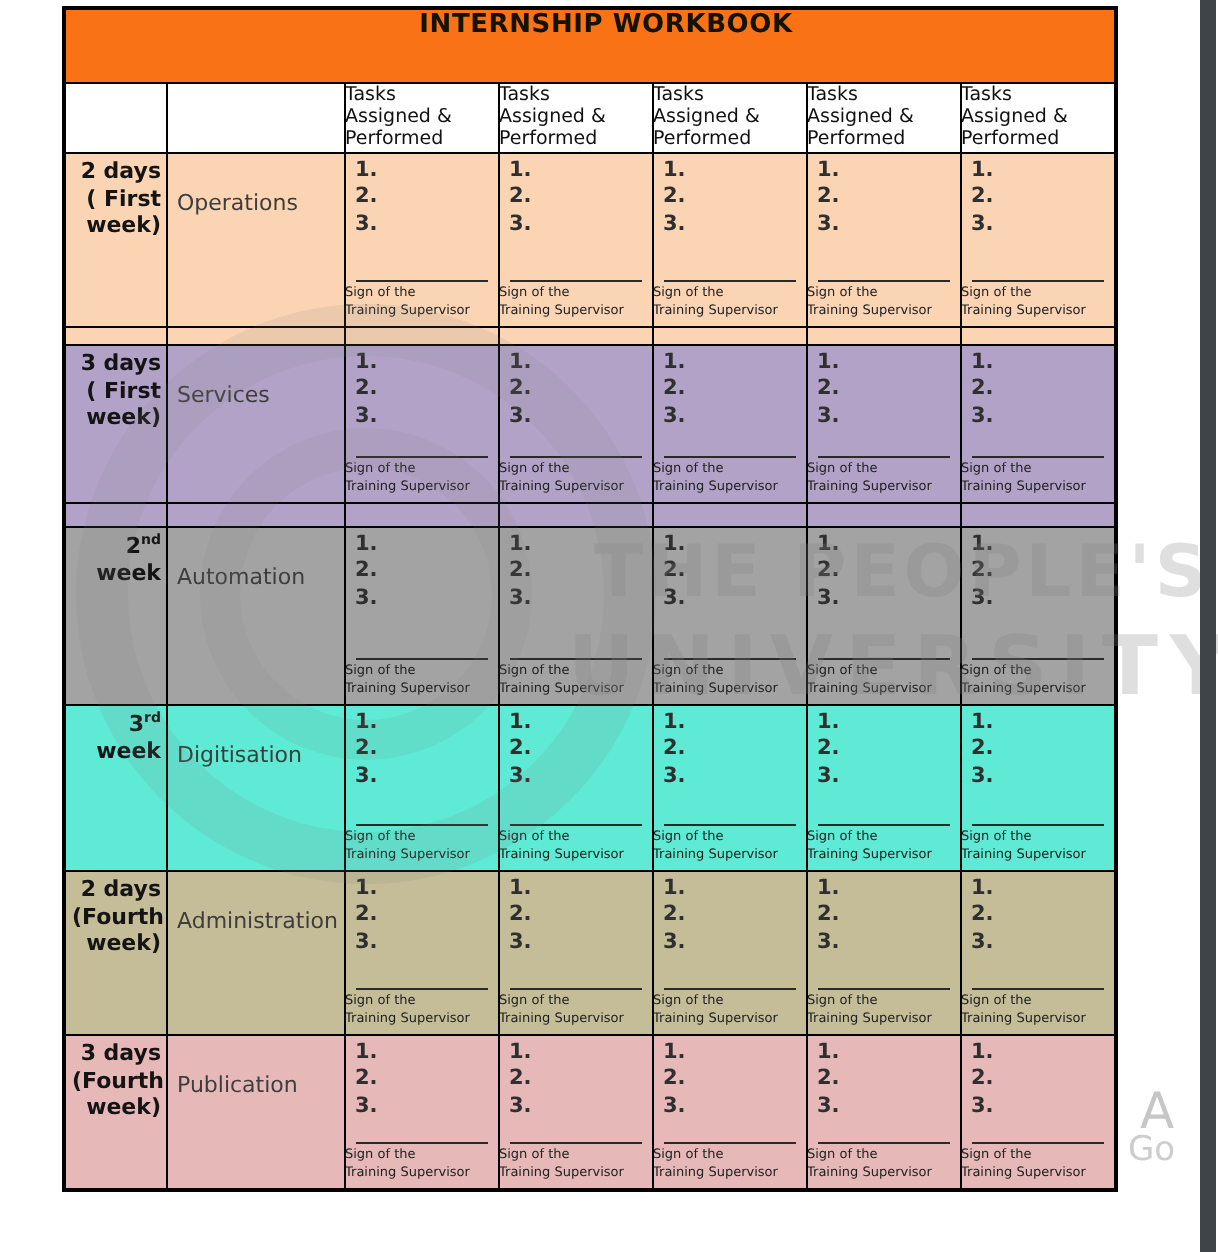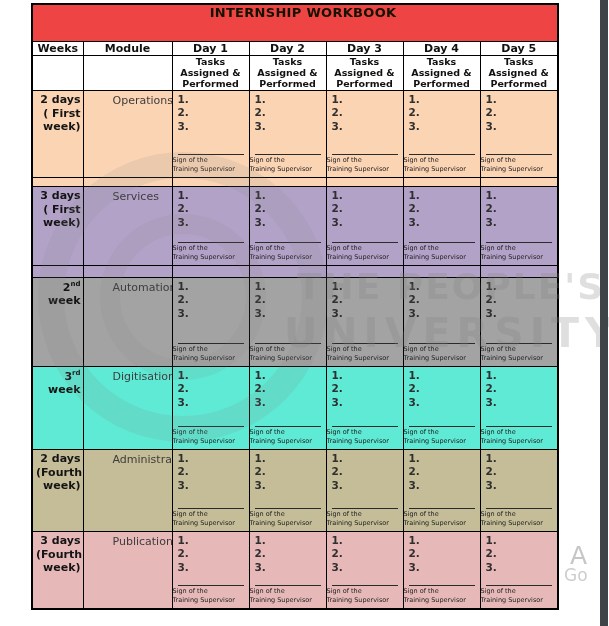--- a/index.html
+++ b/index.html
@@ -17,29 +17,29 @@
   }
   td.title-cell{
     height:36px;text-align:center;vertical-align:middle;
     font-weight:bold;font-size:13px;letter-spacing:.3px;color:#131300;
   }
   tr.hdr1 td{
     height:13px;text-align:center;vertical-align:middle;
     font-weight:bold;font-size:11px;background:#fff;
   }
   tr.hdr2 td{
-    height:31px;text-align:center;vertical-align:top;background:#fff;
-    font-weight:bold;font-size:9.5px;line-height:1.15;white-space:pre-line;
+    height:31px;text-align:left;vertical-align:top;background:#fff;
+    font-weight:normal;font-size:9.5px;line-height:1.15;white-space:pre-line;
     padding-top:1px;
     margin-top:37px;
   }
   .wk-cell{padding:2px 2px 0 3px;font-weight:bold;font-size:11px;line-height:1.25;white-space:pre-line;color:#141414;text-align:right;}
   .wk-cell sup{font-size:7px;}
   .wk-rest{display:block;}
-  .mod-cell{padding:3px 2px 0 5px;font-size:11px;color:#3d3d3d;margin-left:24px;}
+  .mod-cell{padding:18px 2px 0 5px;font-size:11px;color:#3d3d3d;}
   .cellbox{display:flex;flex-direction:column;justify-content:space-between;height:100%;}
   .items{padding:2px 0 0 5px;font-size:10.5px;font-weight:bold;line-height:1.3;white-space:pre-line;color:#2f2f2f;}
   .sig{padding-bottom:3px;}
   .sigline{width:66px;border-top:1px solid #2a2a2a;margin:0 auto 1px auto;}
   .sigtext{font-size:6.5px;line-height:1.35;white-space:pre-line;color:#222;}
   tr.r1 td{height:86px;} tr.r2 td{height:78px;} tr.r3 td{height:88px;}
   tr.r4 td{height:82px;} tr.r5 td{height:81px;} tr.r6 td{height:76px;}
   tr.sp1 td{height:8px;} tr.sp2 td{height:11px;}
   
   .wm{position:absolute;pointer-events:none;z-index:5;}
@@ -63,32 +63,23 @@
         <col style="width:89px">
       <col style="width:77px">
         <col style="width:77px">
         <col style="width:77px">
       <col style="width:77px">
         <col style="width:78px">
     </colgroup>
 
     <tbody>
         <tr>
-      <td colspan="7" class="title-cell" style="background: #ef4444; padding-left: 16px;">INTERNSHIP WORKBOOK</td>
-    </tr>
-
-    <tr class="hdr1">
-      <td>Weeks</td>
-      <td>Module</td>
-      <td>Day 1</td>
-      <td>Day 2</td>
-      <td>Day 3</td>
-      <td>Day 4</td>
-      <td>Day 5</td>
-    </tr>
+      <td colspan="7" class="title-cell" style="background: #f97316; padding-left: 16px;">INTERNSHIP WORKBOOK</td>
+    </tr>
+
 
     <tr class="hdr2">
       <td></td>
       <td></td>
       <td>Tasks
 Assigned &amp;
 Performed</td>
       <td>Tasks
 Assigned &amp;
 Performed</td>

